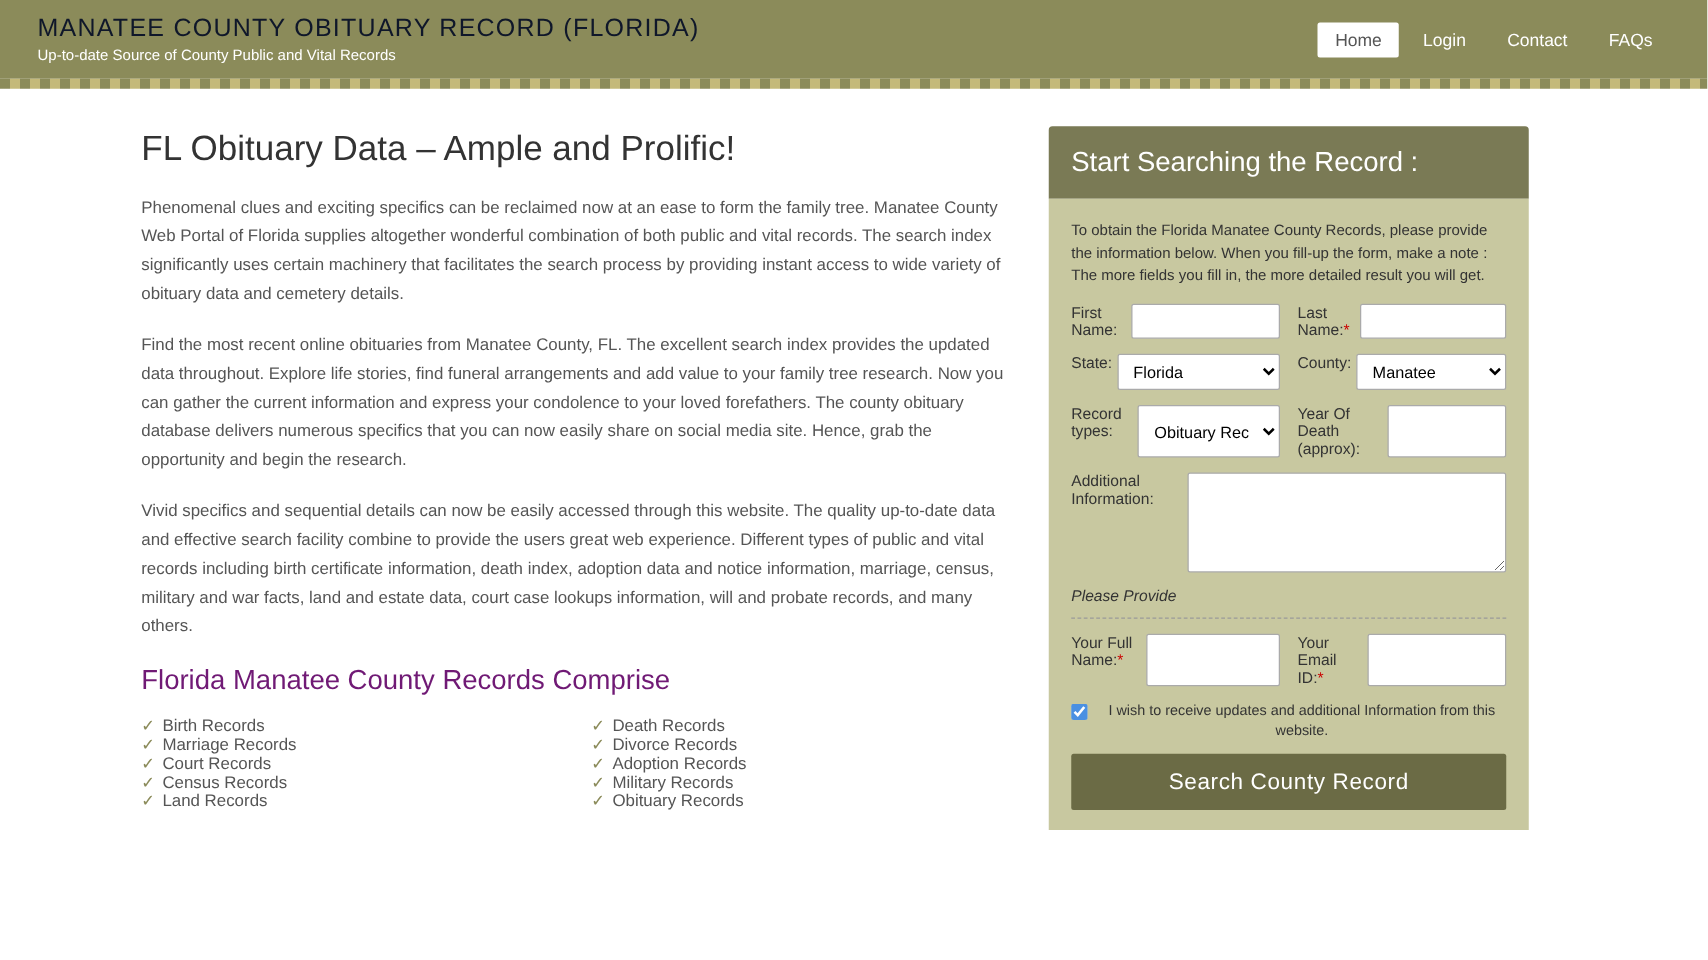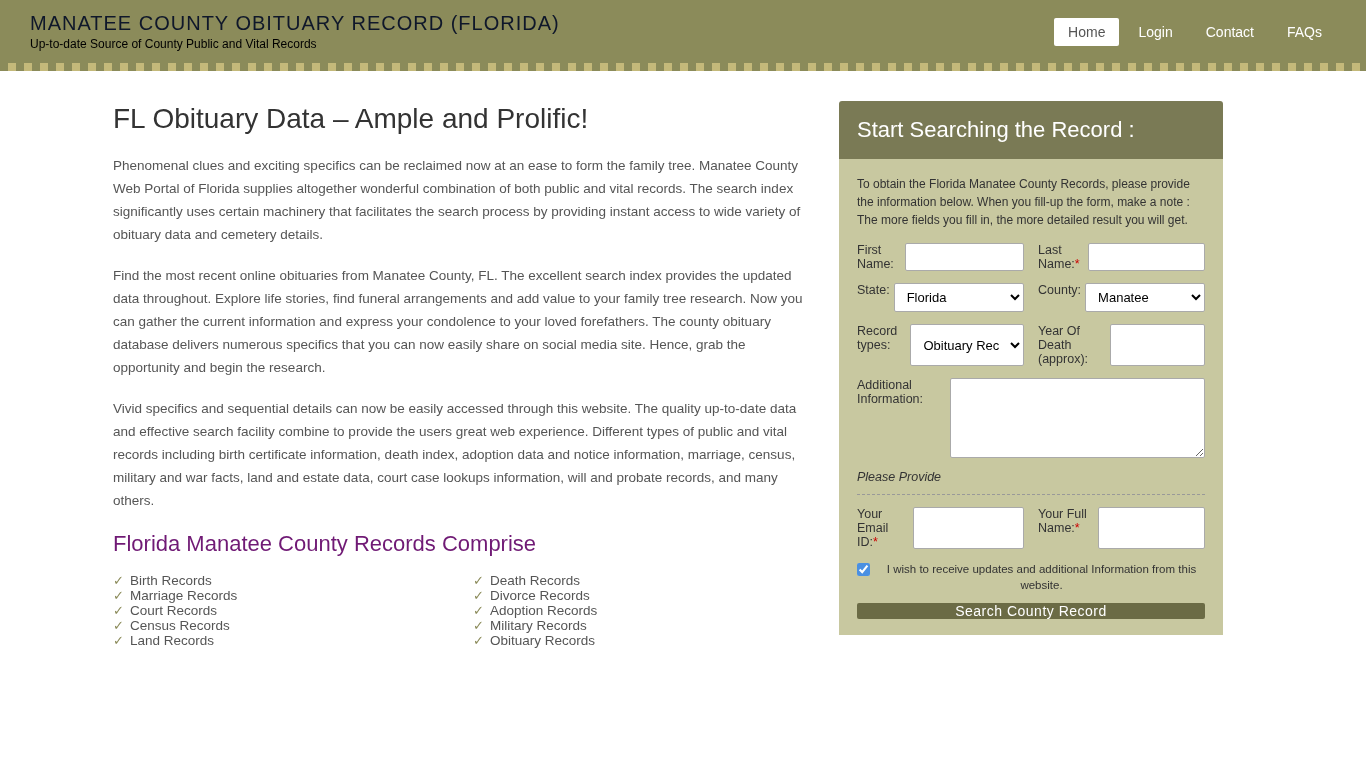--- a/index.html
+++ b/index.html
@@ -16,21 +16,21 @@
     .header-left .site-title {
       color: #0f172a;
       font-size: 20px;
       font-weight: bold;
       letter-spacing: 1px;
     }
     .header-left .site-title span {
       font-weight: normal;
     }
     .header-left .tagline {
-      color: #000000;
+      color: #ffffff;
       font-size: 12px;
       margin-top: 2px;
     }
     .header-nav {
       display: flex;
       align-items: center;
       gap: 5px;
     }
     .header-nav a {
       color: #fff;
@@ -191,24 +191,25 @@
     }
     .checkbox-row label {
       font-size: 11.5px;
       color: #333;
       line-height: 1.4;
       text-align: center;
     }
     .search-btn {
       display: block;
       width: 100%;
+      padding: 12px;
       background-color: #6b6b45;
       color: #fff;
       border: none;
-      font-size: 14px;
+      font-size: 18px;
       cursor: pointer;
       border-radius: 2px;
       margin-top: 10px;
       letter-spacing: 0.5px;
     }
 
     .divider-row {
       border-bottom: 1px dashed #999;
       margin-bottom: 12px;
       padding-bottom: 2px;
@@ -359,27 +360,27 @@
         <label>Additional Information:</label>
         <textarea style=""></textarea>
       </div>
 
       <div class="please-provide">Please Provide</div>
       <div class="divider-row"></div>
 
       <div class="form-row">
         <div class="form-group">
           <label>
+            <span>Your Full Name:</span><span style="color:#cc0000">*</span>
+          </label>
+          <input type="text" style="">
+        </div>
+        <div class="form-group">
+          <label>
             <span>Your Email ID:</span><span style="color:#cc0000">*</span>
-          </label>
-          <input type="text" style="">
-        </div>
-        <div class="form-group">
-          <label>
-            <span>Your Full Name:</span><span style="color:#cc0000">*</span>
           </label>
           <input type="text" style="">
         </div>
       </div>
 
       <div class="checkbox-row">
         <input type="checkbox" id="updates-checkbox" checked="" style="">
         <label for="updates-checkbox">I wish to receive updates and additional Information from this website.</label>
       </div>
 

